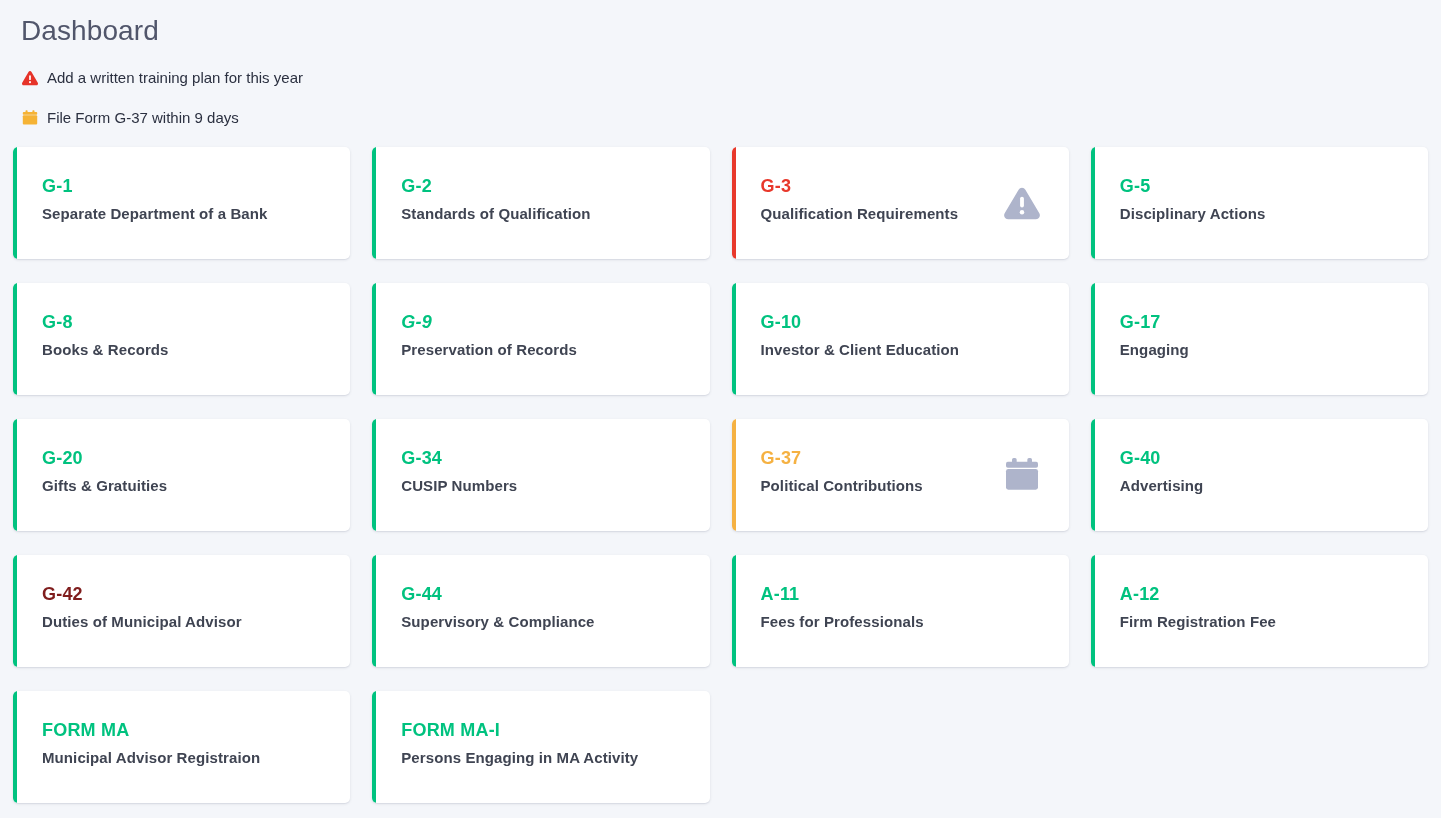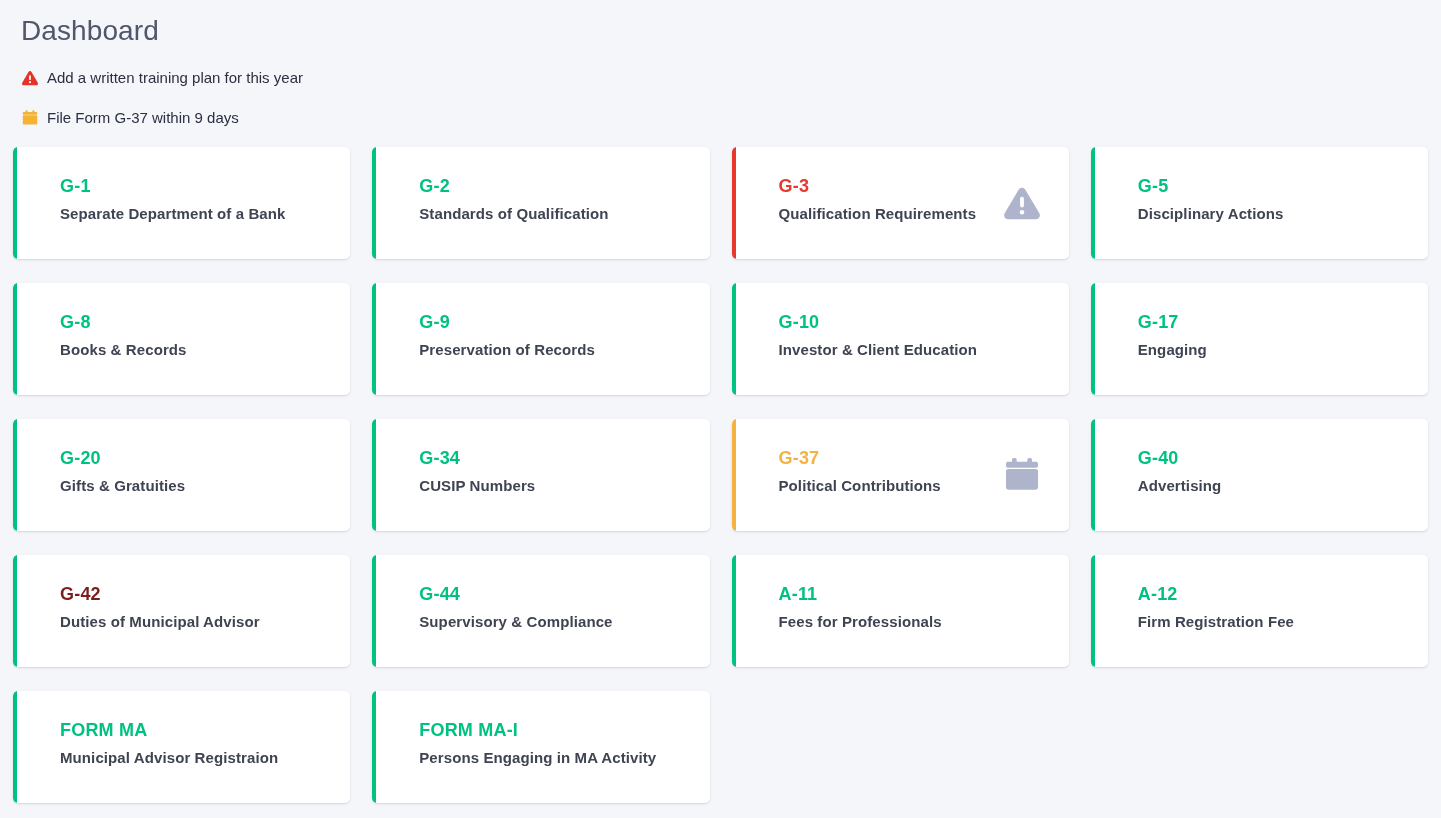--- a/index.html
+++ b/index.html
@@ -89,21 +89,20 @@
     position: absolute;
     left: 0;
     top: 0;
     bottom: 0;
     width: 4px;
     border-radius: 5px 0 0 5px;
   }
 
   .card-body {
     padding: 28px 0 0 29px;
-    margin-left: 18px;
   }
 
   .card-code {
     font-size: 18px;
     font-weight: bold;
     line-height: 22px;
     letter-spacing: 0.2px;
   }
 
   .card-name {
@@ -198,21 +197,21 @@
       <div class="card">
         <span class="accent" style="background: rgb(0, 194, 127);"></span>
         <div class="card-body">
           <div class="card-code" style="color: rgb(0, 194, 127);">G-8</div>
           <div class="card-name">Books &amp; Records</div>
         </div>
       </div>
       <div class="card">
         <span class="accent" style="background: rgb(0, 194, 127);"></span>
         <div class="card-body">
-          <div class="card-code" style="color: rgb(0, 194, 127);">G-9</div>
+          <div class="card-code" style="color: rgb(0, 194, 127); font-style: italic;">G-9</div>
           <div class="card-name">Preservation of Records</div>
         </div>
       </div>
       <div class="card">
         <span class="accent" style="background: rgb(0, 194, 127);"></span>
         <div class="card-body">
           <div class="card-code" style="color: rgb(0, 194, 127);">G-10</div>
           <div class="card-name">Investor &amp; Client Education</div>
         </div>
       </div>

